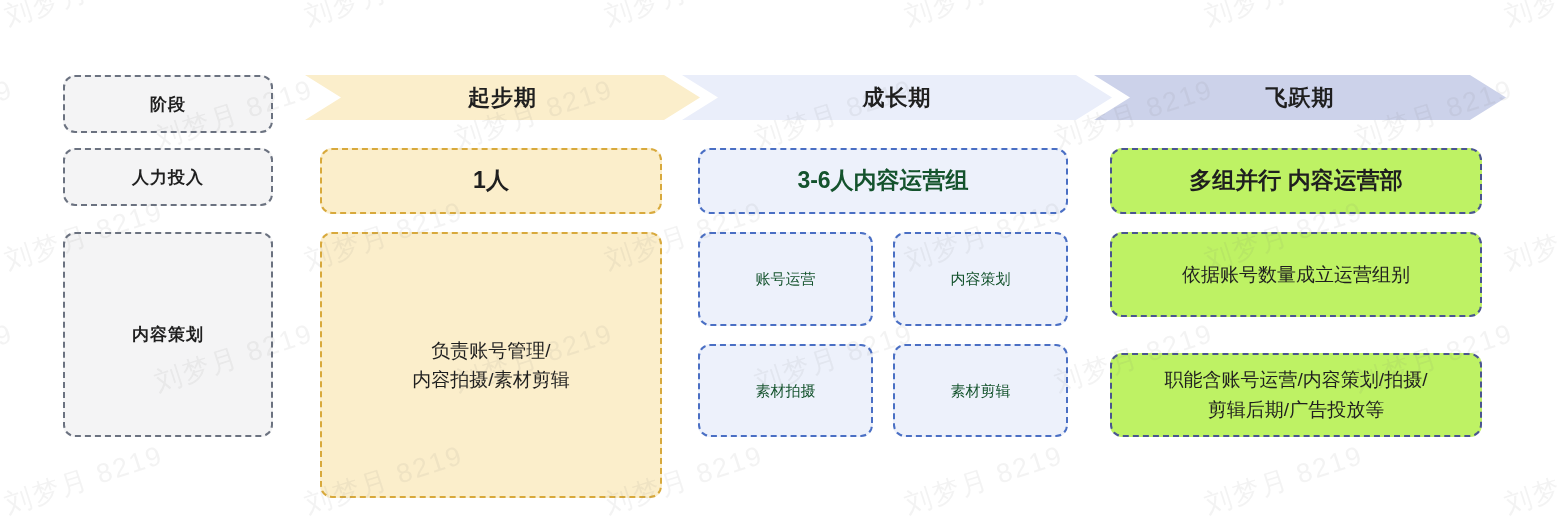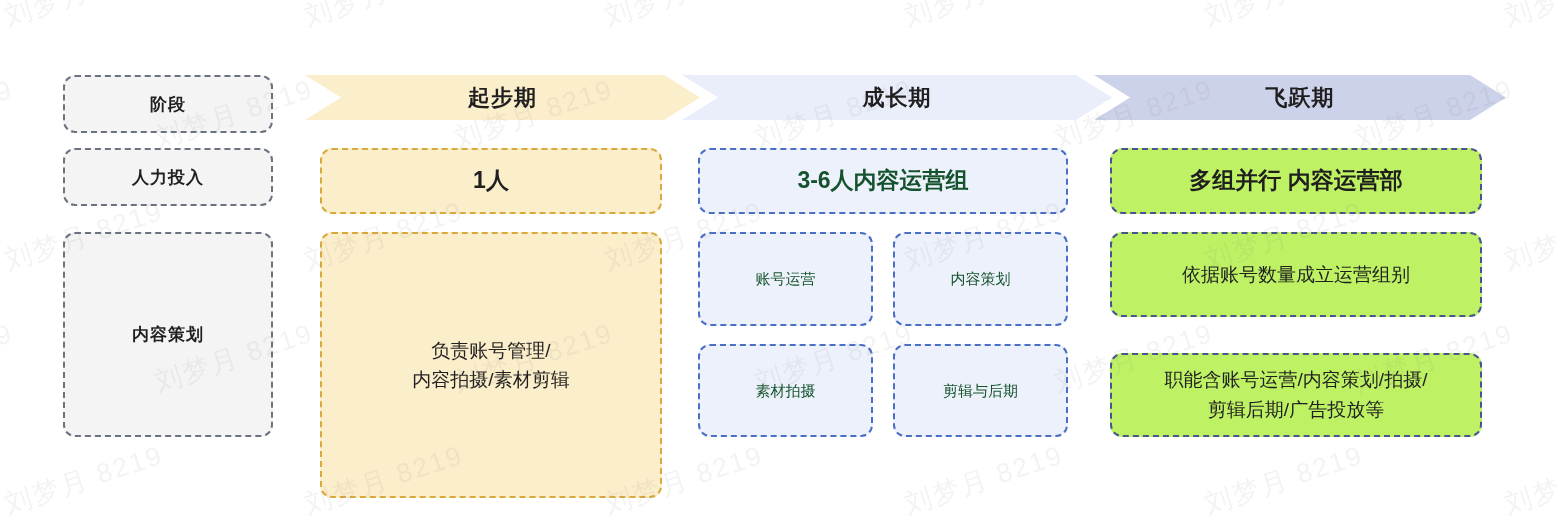--- a/index.html
+++ b/index.html
@@ -204,21 +204,21 @@
     </div>
   </div>
 
   <div class="col col-2">
     <div class="cell c-blue-light row-manpower">3-6人内容运营组</div>
 
     <div class="fn-grid">
       <div class="cell c-blue-light">账号运营</div>
       <div class="cell c-blue-light">内容策划</div>
       <div class="cell c-blue-light">素材拍摄</div>
-      <div class="cell c-blue-light">剪辑与后期</div>
+      <div class="cell c-blue-light">素材剪辑</div>
     </div>
   </div>
 
   <div class="col col-3">
     <div class="cell c-purple row-manpower">多组并行 内容运营部</div>
 
     <div class="fn-stack">
       <div class="cell c-purple">依据账号数量成立运营组别</div>
       <div class="cell c-purple">
         <div>

